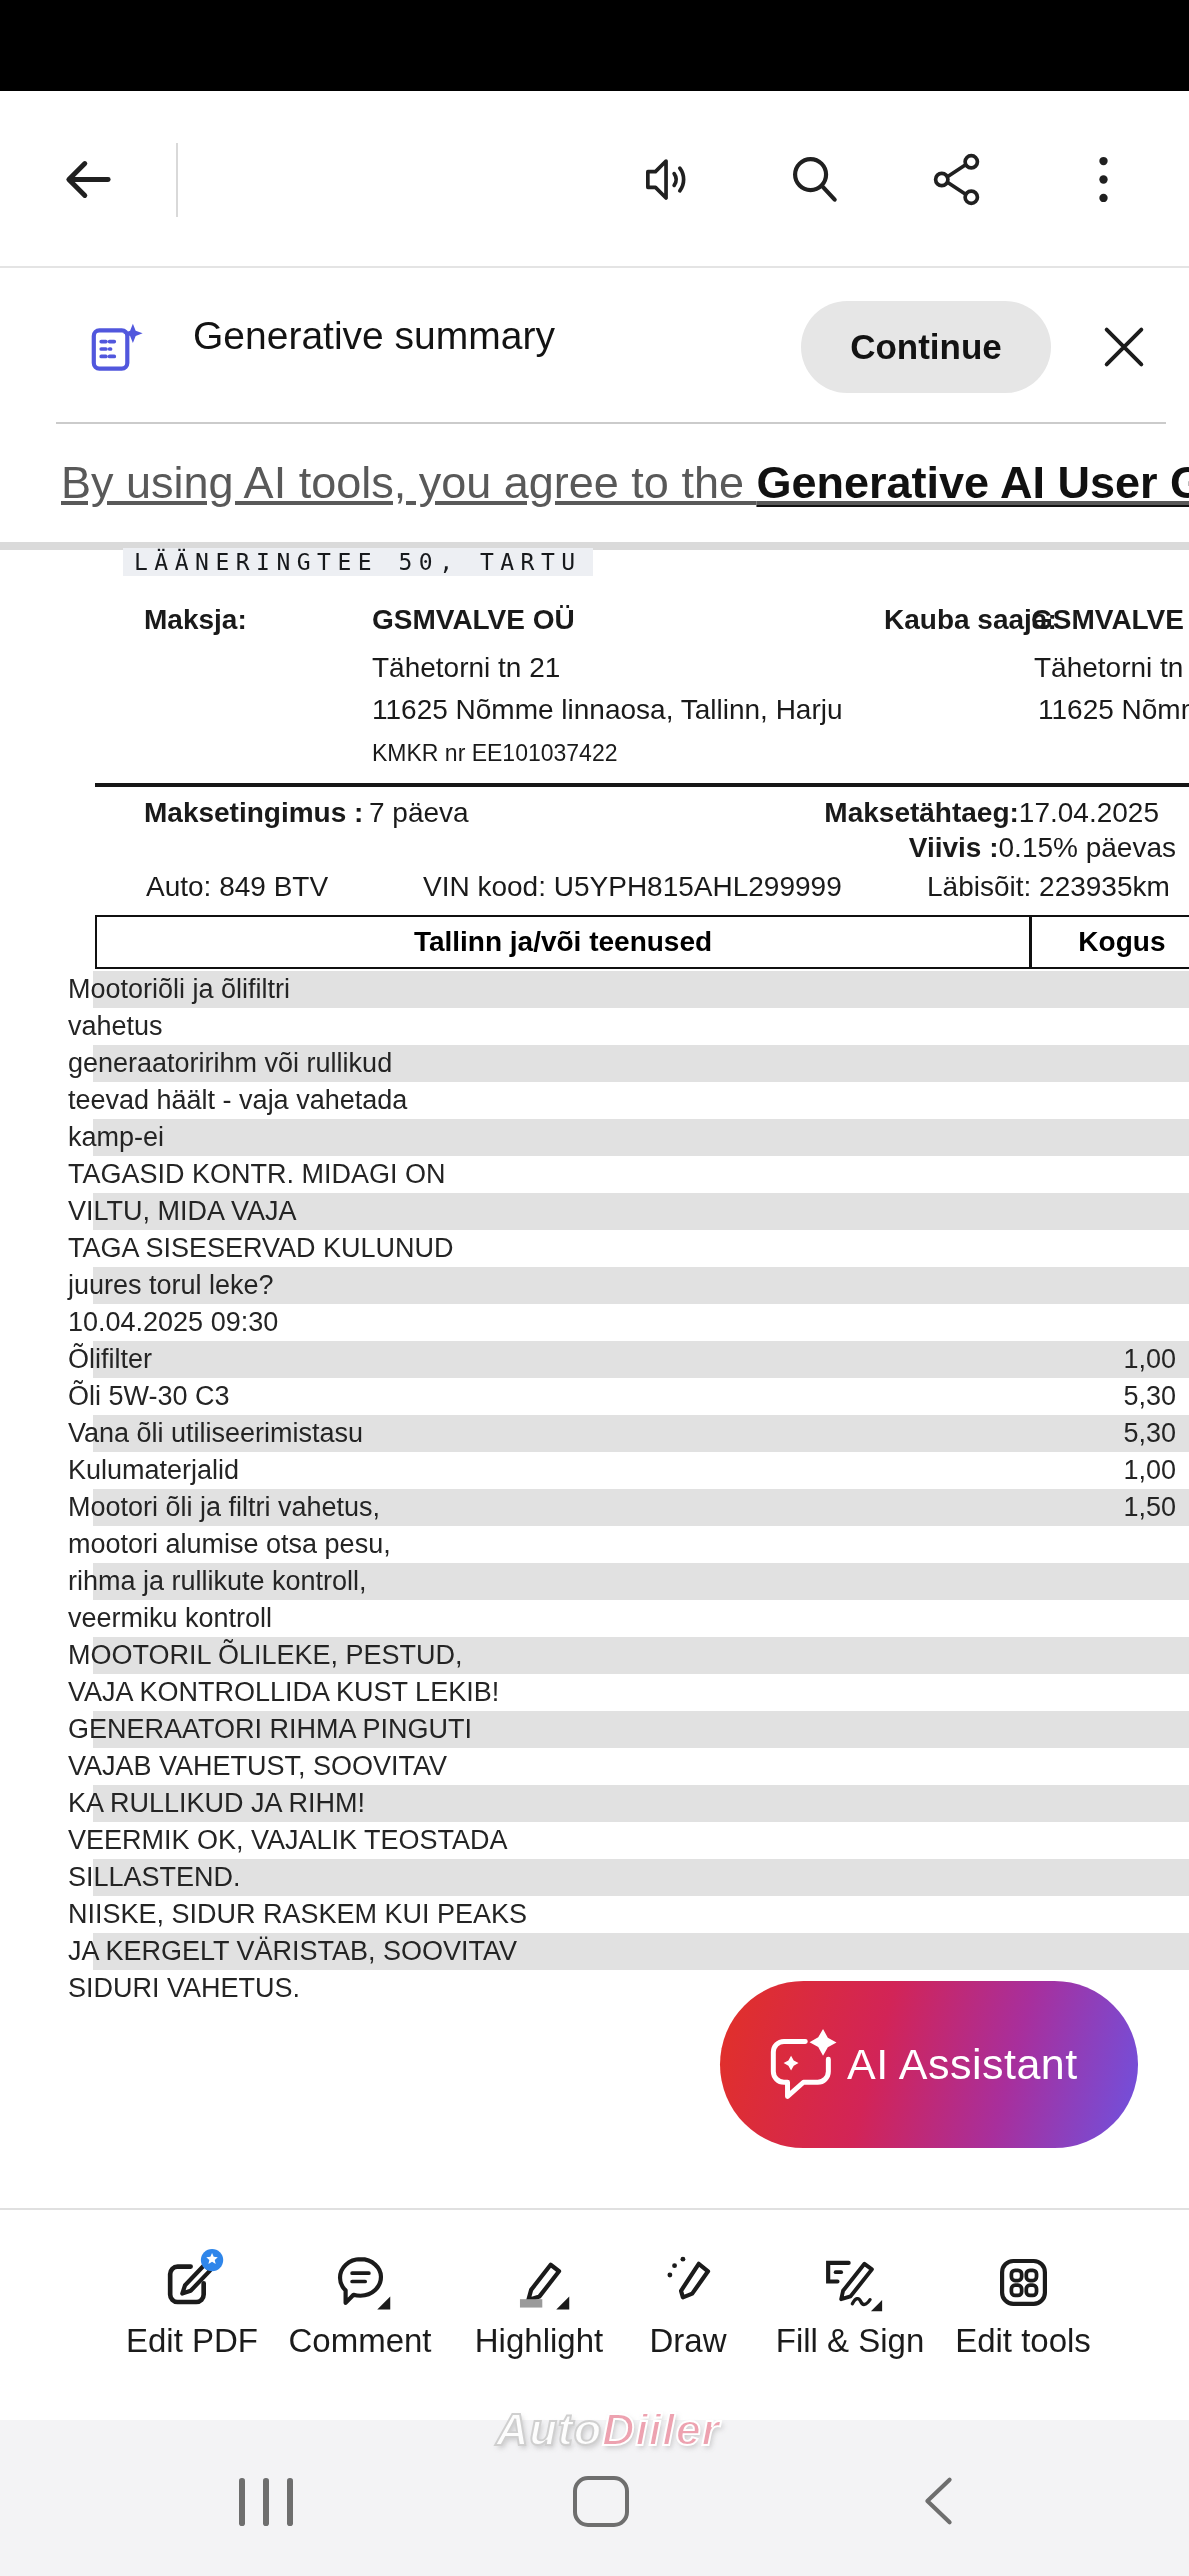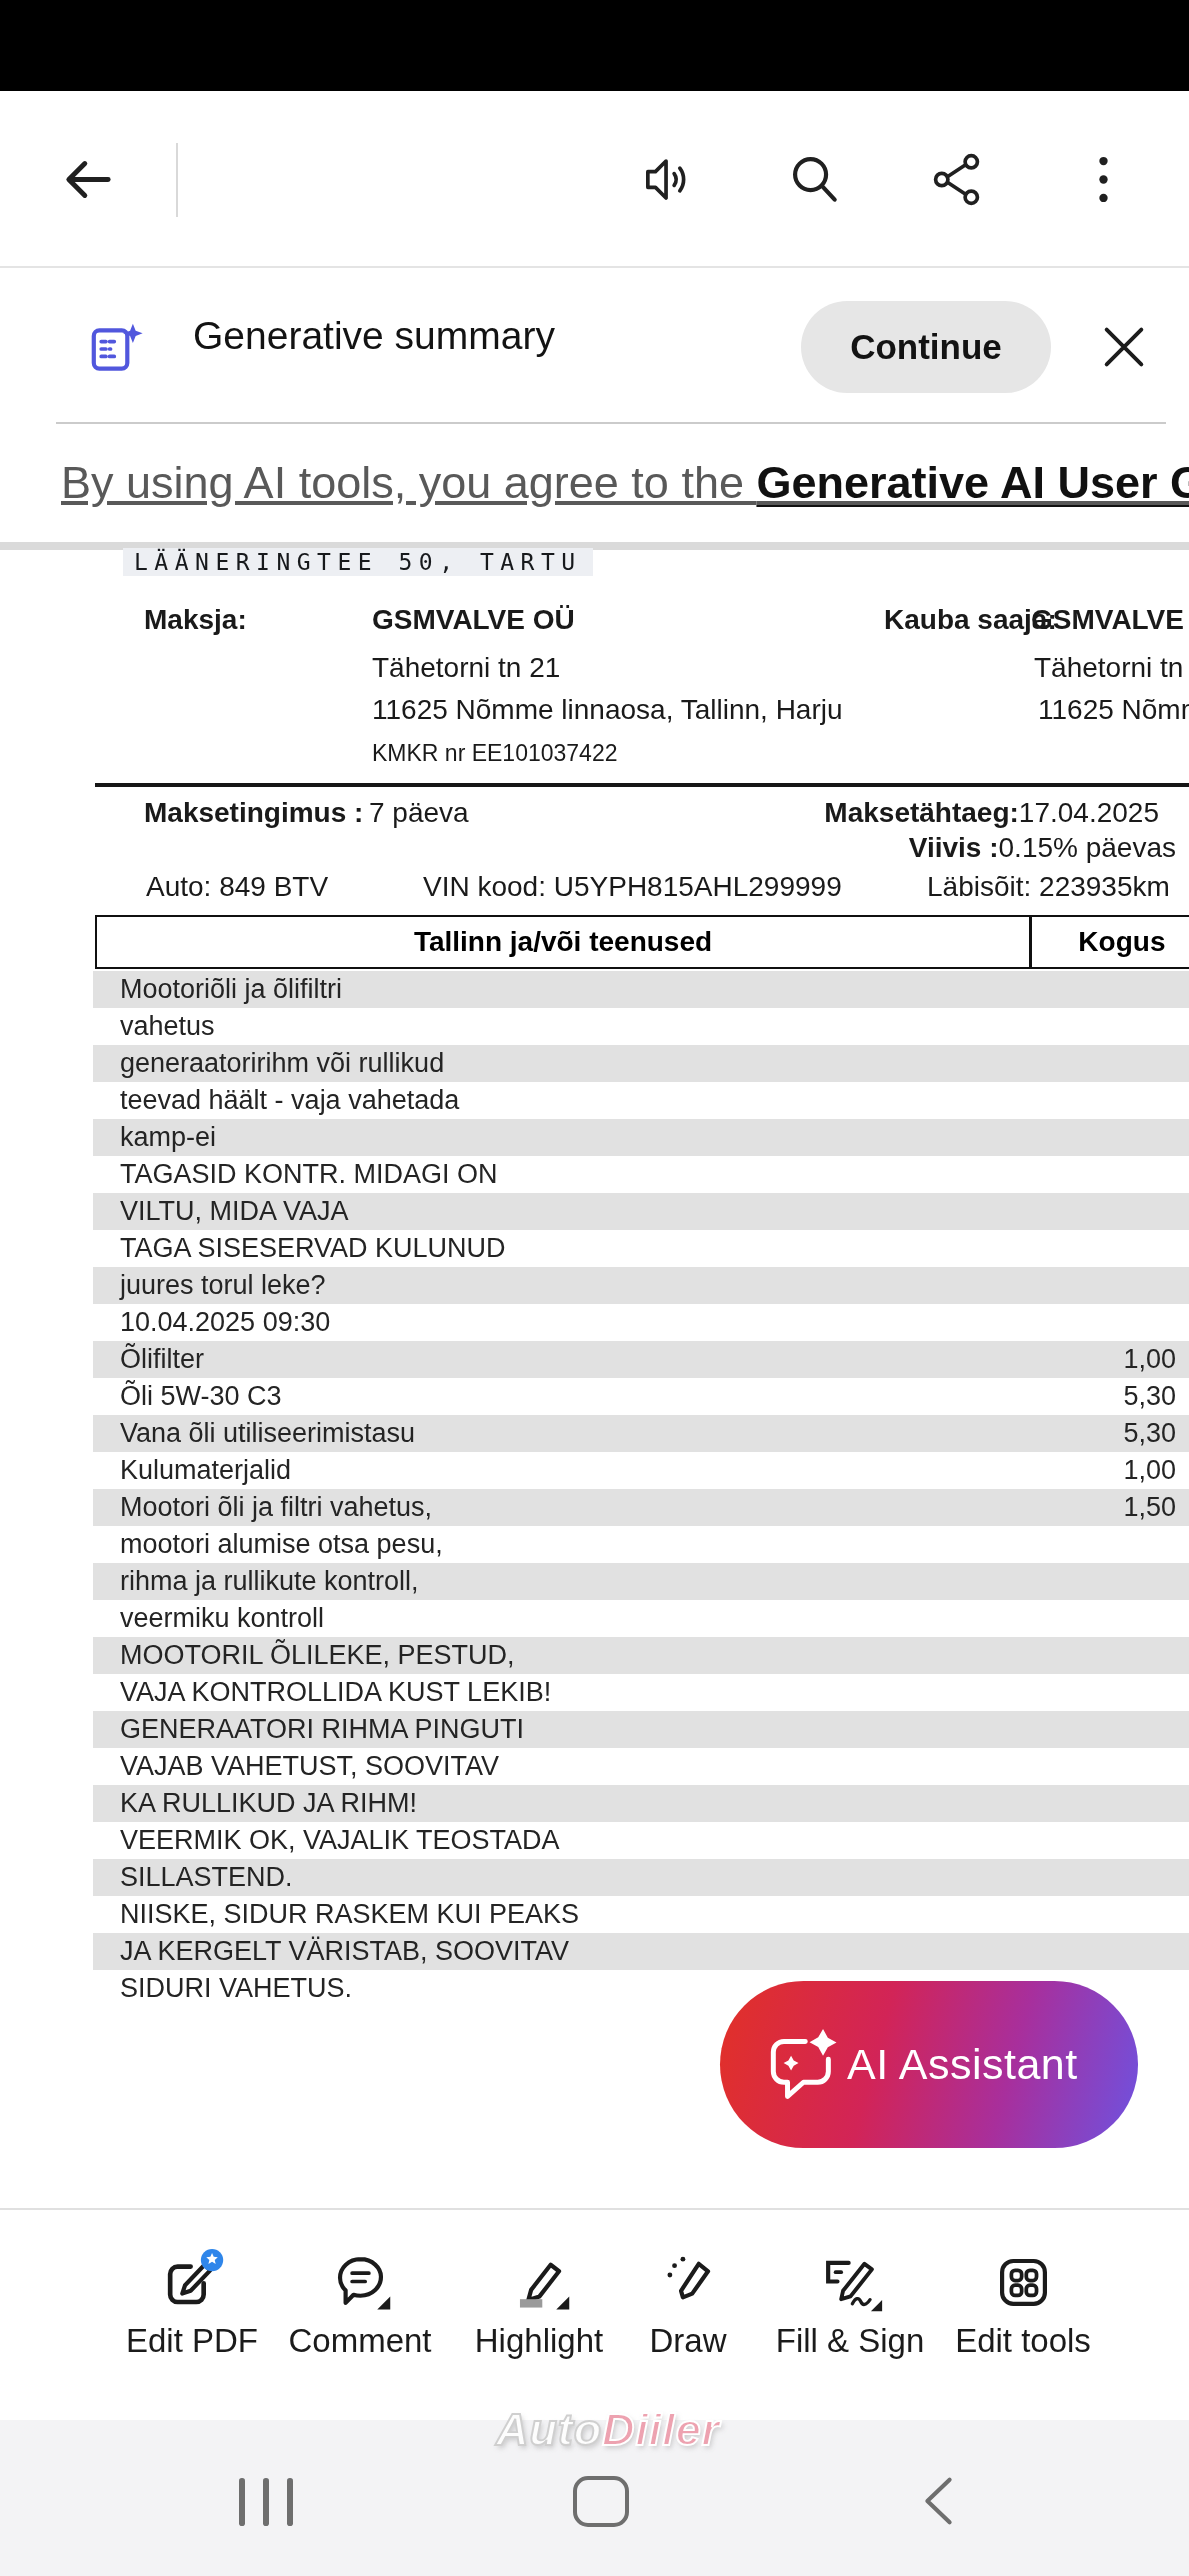--- a/index.html
+++ b/index.html
@@ -39,21 +39,21 @@
   .hr1{left:95px;top:783px;width:1094px;height:3.7px;background:#161616;}
 
   
   .inv-head{left:95px;top:915px;width:1115px;height:50px;border:2.8px solid #101010;display:flex;background:#fff;}
   .inv-head .c1{width:932px;text-align:center;font-weight:700;font-size:28px;line-height:50px;}
   .inv-head .vsep{width:2.8px;background:#101010;}
   .inv-head .c2{flex:1;text-align:center;font-weight:700;font-size:28px;line-height:50px;}
   .inv-rows{left:0;top:971px;width:1189px;}
   .inv-row{position:relative;height:37px;line-height:37px;font-size:27px;color:#242424;}
   .inv-row:nth-child(odd){background:linear-gradient(to right,transparent 0 93px,#e1e1e1 93px 100%);}
-  .inv-text{margin-left:120px;white-space:nowrap;}
+  .inv-text{margin-left:68px;white-space:nowrap;}
   .inv-qty{position:absolute;right:13px;top:0;}
 
   
   .ai-fab{left:720px;top:1981px;width:418px;height:167px;border-radius:84px;background:linear-gradient(105deg,#e23127 0%,#d22457 38%,#a82f9c 68%,#6e52e0 100%);display:flex;align-items:center;padding-left:48px;box-sizing:border-box;cursor:pointer;z-index:5;}
   .ai-fab .lbl{color:#fff;font-size:43px;margin-left:8px;letter-spacing:0.5px;}
 
   
   .doc-bottom-rule{left:0;top:2208px;width:1189px;height:1.9px;background:#e0e0e0;}
   .bottom-bar{left:0;top:2210px;width:1189px;height:210px;background:#fff;}
   .tool-item{position:absolute;width:158px;top:2248px;text-align:center;color:#1b1b1b;cursor:pointer;}

